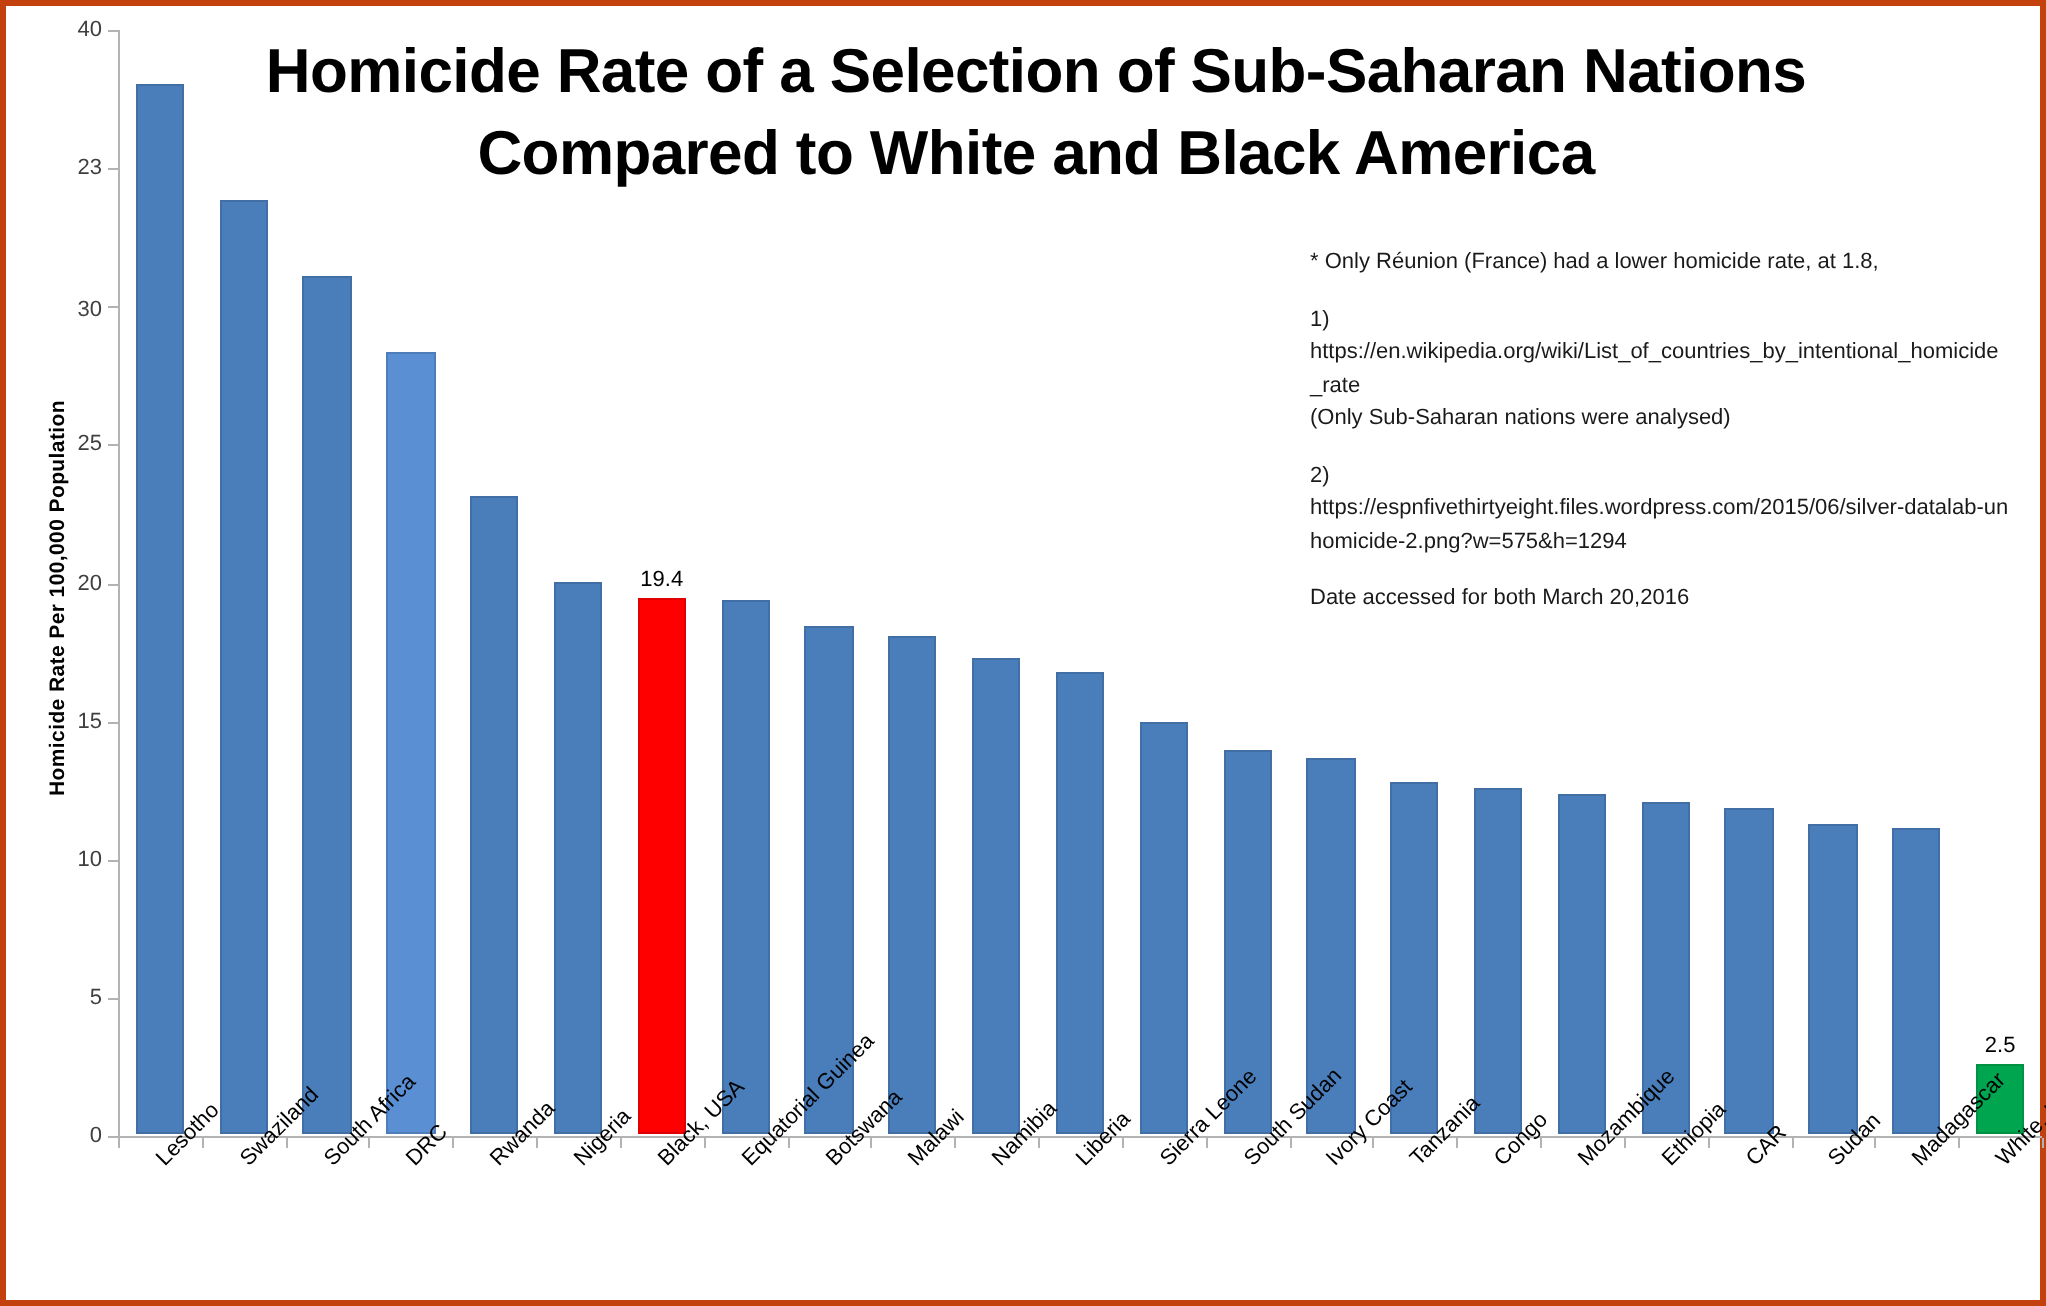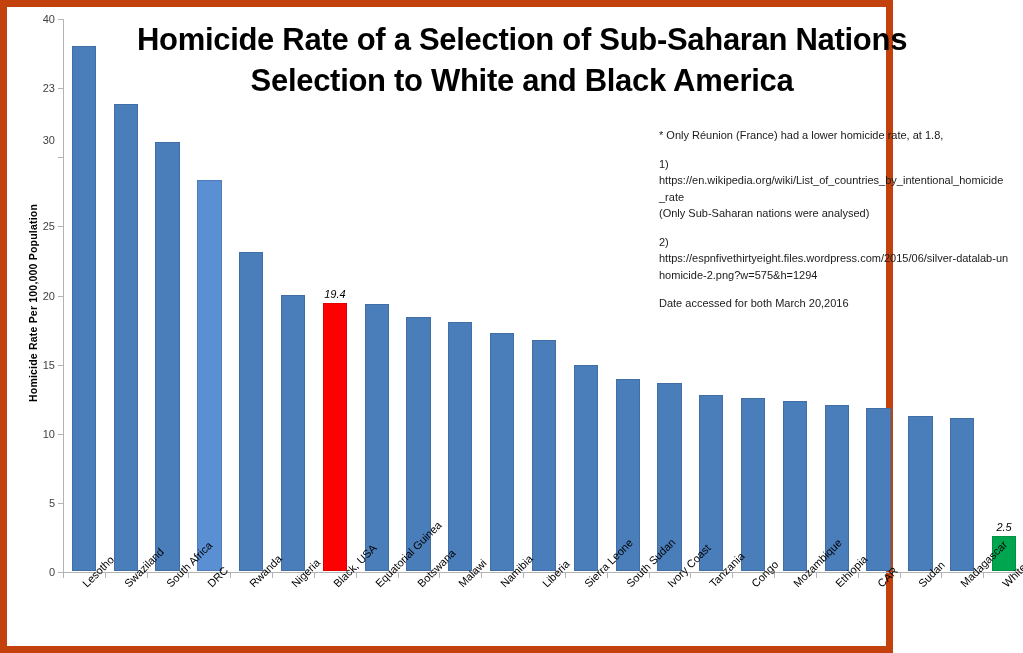--- a/index.html
+++ b/index.html
@@ -8,24 +8,24 @@
     background: #ffffff;
   }
   body {
     width: 1023px;
     height: 653px;
     font-family: "Liberation Sans", sans-serif;
     overflow: hidden;
   }
   #chart-root {
     position: relative;
-    width: 893px;
+    width: 1023px;
     height: 653px;
     box-sizing: border-box;
-    border: 7px solid #c2410c;
+    border: 3px solid #c2410c;
     background: #ffffff;
   }
 
   
   #chart-title {
     position: absolute;
     left: 90px;
     top: 12px;
     width: 850px;
     text-align: center;
@@ -108,21 +108,20 @@
     border: 1px solid rgba(0,0,0,0.12);
     box-sizing: border-box;
   }
   .bar-value {
     position: absolute;
     font-size: 11px;
     color: #000000;
     text-align: right;
     transform: translateX(-50%);
     white-space: nowrap;
-    font-style: italic;
   }
 
   
   .x-label {
     position: absolute;
     font-size: 11px;
     color: #000000;
     white-space: nowrap;
     transform-origin: left top;
     transform: rotate(-45deg);
@@ -143,42 +142,42 @@
   #annotation .gap { height: 12px; }
   #annotation .url { word-break: break-all; }
 </style>
 </head>
 <body>
 
 <div id="chart-root">
 
   <div id="chart-title">
     <span class="title-line">Homicide Rate of a Selection of Sub-Saharan Nations</span>
-    <span class="title-line">Selection to White and Black America</span>
+    <span class="title-line">Compared to White and Black America</span>
   </div>
 
   <div id="y-axis-title">Homicide Rate Per 100,000 Population</div>
 
   <div id="plot-area">
     <div id="axis-line-y"></div>
     <div id="axis-line-x"></div>
     <div id="y-ticks">
         <div class="y-tick" style="top: 553px;">0</div>
         <div class="y-tick-mark" style="top: 553px;"></div>
         <div class="y-tick" style="top: 483.875px;">5</div>
         <div class="y-tick-mark" style="top: 483.875px;"></div>
         <div class="y-tick" style="top: 414.75px;">10</div>
         <div class="y-tick-mark" style="top: 414.75px;"></div>
         <div class="y-tick" style="top: 345.625px;">15</div>
         <div class="y-tick-mark" style="top: 345.625px;"></div>
         <div class="y-tick" style="top: 276.5px;">20</div>
         <div class="y-tick-mark" style="top: 276.5px;"></div>
         <div class="y-tick" style="top: 207.375px;">25</div>
         <div class="y-tick-mark" style="top: 207.375px;"></div>
-        <div class="y-tick" style="top: 121px;">30</div>
+        <div class="y-tick" style="top: 140px;">30</div>
         <div class="y-tick-mark" style="top: 138.25px;"></div>
         <div class="y-tick" style="top: 69.125px;">23</div>
         <div class="y-tick-mark" style="top: 69.125px;"></div>
         <div class="y-tick" style="top: 0px;">40</div>
         <div class="y-tick-mark" style="top: 0px;"></div>
       </div>
     <div id="x-ticks">
         <div class="x-tick-mark" style="left: 0px;"></div>
         <div class="x-tick-mark" style="left: 41.8261px;"></div>
         <div class="x-tick-mark" style="left: 83.6522px;"></div>

